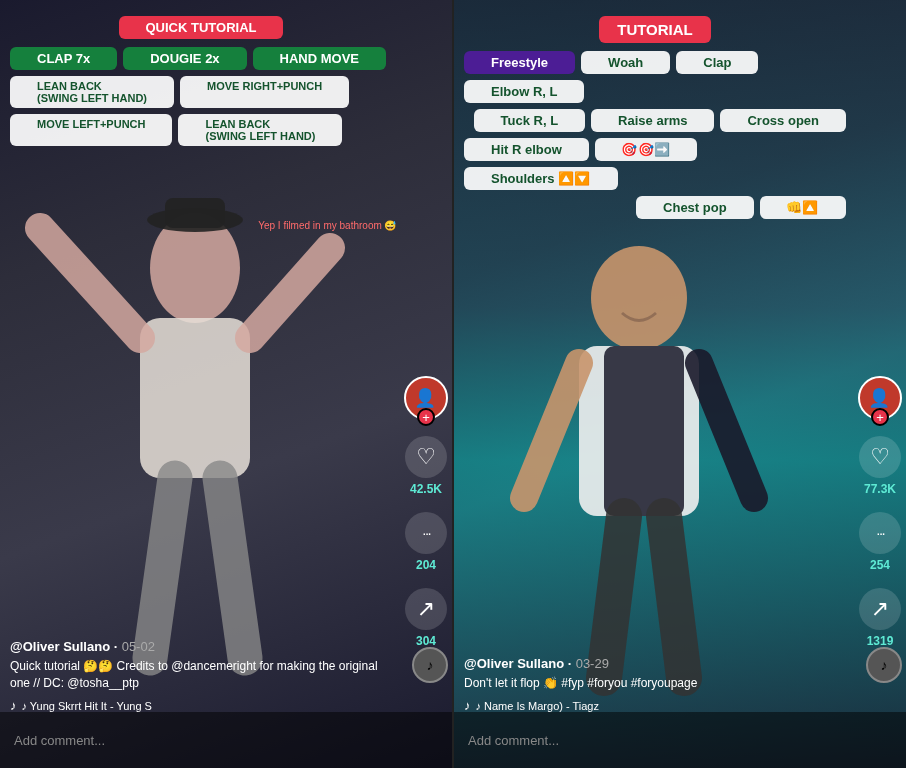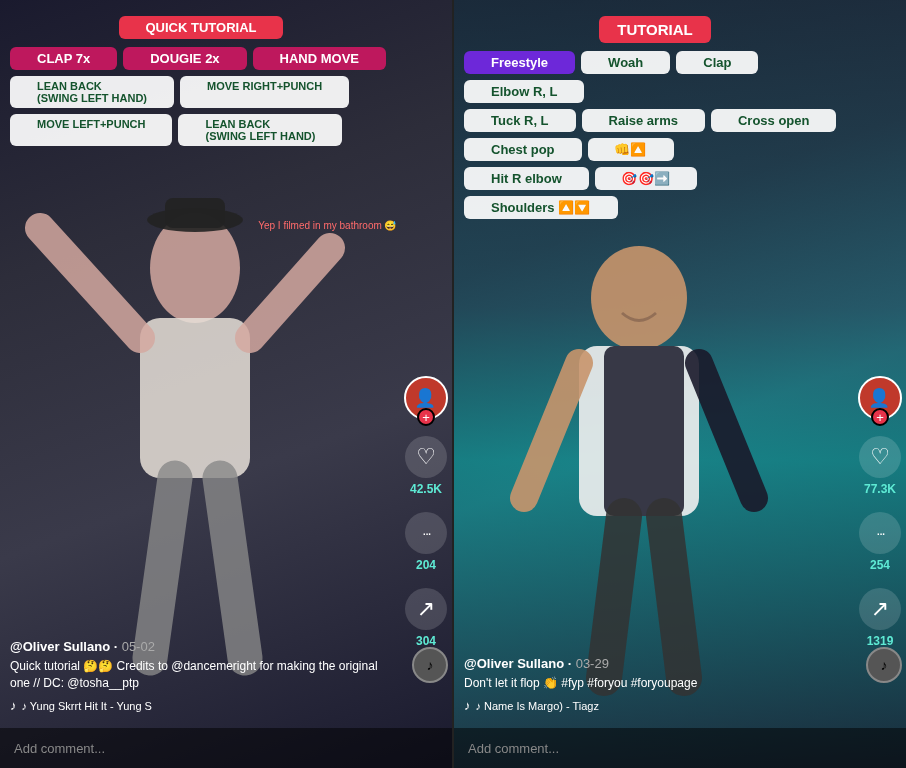--- a/index.html
+++ b/index.html
@@ -45,31 +45,31 @@
       font-weight: 700;
       white-space: nowrap;
     }
 
     .tag-red {
       background: #e8334a;
       color: #fff;
     }
 
     .tag-blue {
-      background: #be185d;
+      background: #15803d;
       color: #fff;
     }
 
     .tag-white {
       background: rgba(255,255,255,0.92);
       color: #14532d;
     }
 
     .tag-white-active {
-      background: #6d28d9;
+      background: #4c1d95;
       color: #fff;
     }
 
     
     .left-tags {
       position: absolute;
       top: 16px;
       left: 0;
       right: 50px;
       display: flex;
@@ -86,21 +86,21 @@
     }
 
     
     .right-tags {
       position: absolute;
       top: 16px;
       left: 0;
       right: 50px;
       display: flex;
       flex-direction: column;
-      align-items: flex-start;
+      align-items: flex-end;
       gap: 6px;
       padding: 0 10px;
     }
 
     .right-tags .row {
       display: flex;
       gap: 6px;
       flex-wrap: wrap;
     }
 
@@ -214,21 +214,21 @@
 
     .music-icon {
       font-size: 13px;
     }
 
     .comment-bar {
       position: absolute;
       bottom: 0;
       left: 0;
       right: 0;
-      height: 40px;
+      height: 56px;
       background: rgba(0,0,0,0.5);
       display: flex;
       align-items: center;
       padding: 0 14px;
     }
 
     .comment-input {
       color: #888;
       font-size: 13px;
     }
@@ -374,27 +374,27 @@
       <span class="tag tag-white">Woah</span>
       <span class="tag tag-white">Clap</span>
       <span class="tag tag-white">Elbow R, L</span>
     </div>
     <div class="row">
       <span class="tag tag-white">Tuck R, L</span>
       <span class="tag tag-white">Raise arms</span>
       <span class="tag tag-white">Cross open</span>
     </div>
     <div class="row">
-      <span class="tag tag-white">Chest pop</span>
-      <span class="tag tag-white">👊🔼</span>
-    </div>
-    <div class="row">
       <span class="tag tag-white">Hit R elbow</span>
       <span class="tag tag-white">🎯🎯➡️</span>
       <span class="tag tag-white">Shoulders 🔼🔽</span>
+    </div>
+    <div class="row">
+      <span class="tag tag-white">Chest pop</span>
+      <span class="tag tag-white">👊🔼</span>
     </div>
   </div>
 
   <div class="side-actions">
     <div class="avatar-wrap">
       <div class="avatar-circle">👤</div>
       <div class="plus-badge">+</div>
     </div>
     <div class="action-btn">
       <div class="action-icon">♡</div>

